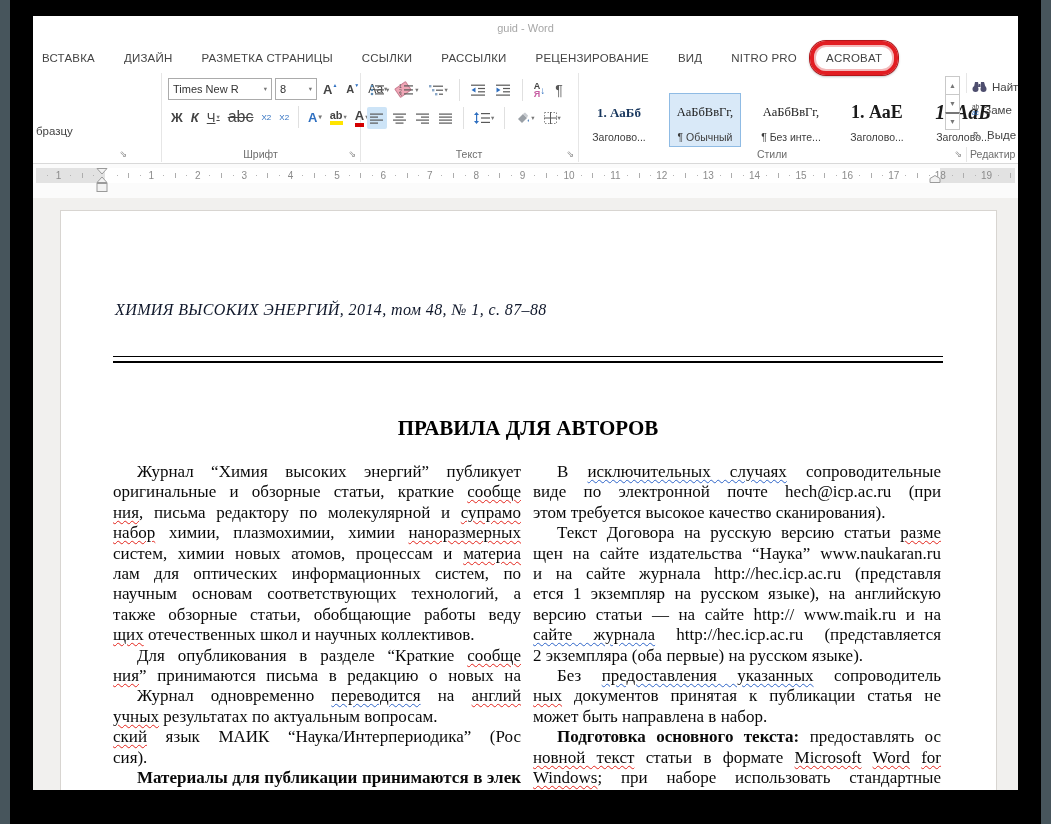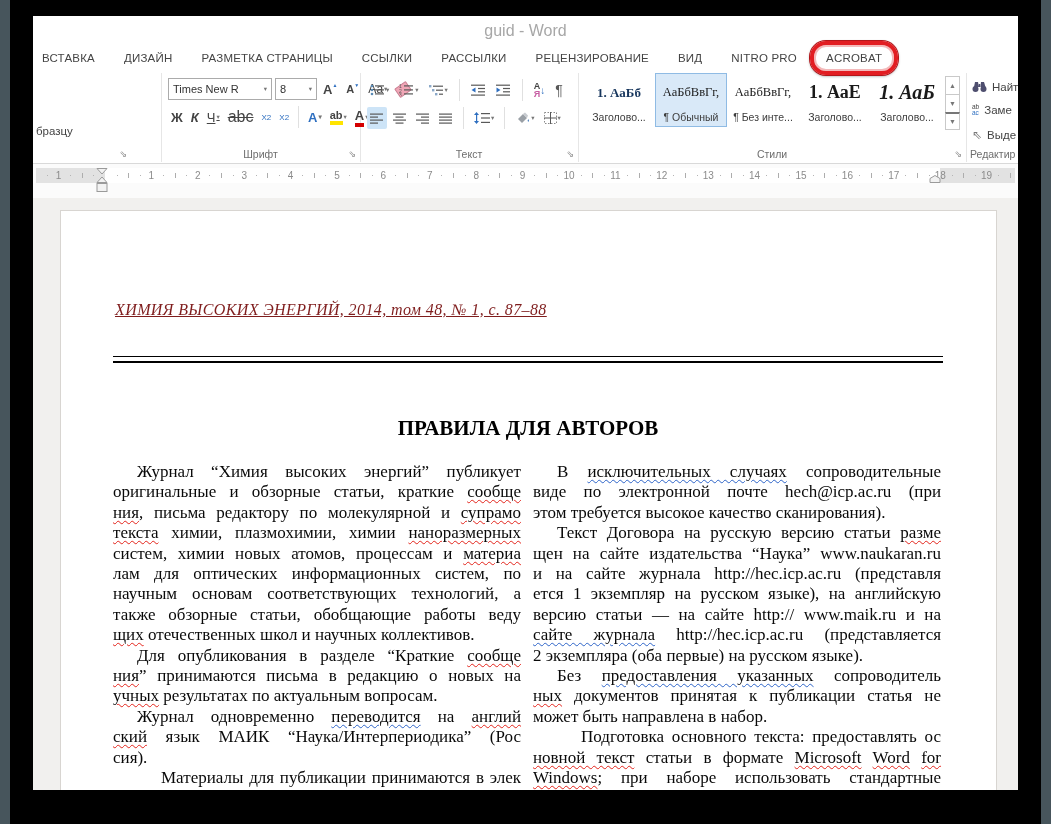--- a/index.html
+++ b/index.html
@@ -1,21 +1,21 @@
 <!DOCTYPE html>
 <html><head>
 <meta charset="utf-8">
 <style>
   html,body{margin:0;padding:0;}
   body{width:1051px;height:824px;background:#000;position:relative;overflow:hidden;
        font-family:"Liberation Sans",sans-serif;-webkit-font-smoothing:antialiased;}
   .strip{position:absolute;top:0;width:10px;height:824px;background:#47555c;}
   .strip.l{left:0}.strip.r{right:0}
   .window{position:absolute;left:33px;top:16px;width:985px;height:774px;background:#fff;overflow:hidden;}
-  .titlebar{position:absolute;top:6px;left:0;right:0;text-align:center;color:#a7a7a7;font-size:16px;}
+  .titlebar{position:absolute;top:6px;left:0;right:0;text-align:center;color:#a7a7a7;font-size:11px;}
   
   .tabs{position:absolute;top:27px;left:9px;right:0;height:30px;display:flex;gap:29px;align-items:center;
         font-size:11.5px;color:#444;z-index:5;}
   .tab{white-space:nowrap;letter-spacing:.2px;cursor:default;}
   .ring{display:inline-block;border:4px solid #e21d22;border-radius:16px;padding:7px 12px;margin:-11px -16px;
         box-shadow:0 0 0 1px #b3161a,0 1px 3px rgba(0,0,0,.45),inset 0 0 0 2px #f3b9ba;background:transparent;}
   .tabline{position:absolute;top:57px;left:0;right:0;height:0;border-top:1px solid #e3e3e3;}
   
   .ribbon{position:absolute;top:57px;left:0;right:0;height:90px;border-bottom:1px solid #d9d9d9;background:#fff;}
   .group{position:absolute;top:0;height:89px;border-right:1px solid #e6e6e6;}
@@ -34,21 +34,21 @@
   .effA{color:#2e6fc0;font-weight:bold;}
   .hl{position:relative;font-size:11px;font-weight:bold;padding-bottom:4px;}
   .hl::after{content:"";position:absolute;left:0;right:0;bottom:0;height:4px;background:#ffe400;}
   .fc{position:relative;font-size:13px;font-weight:bold;padding-bottom:4px;}
   .fc::after{content:"";position:absolute;left:0;right:0;bottom:0;height:4px;background:#d40000;}
   .eraser{width:12px;height:9px;background:#f0a6b6;border:1px solid #c97f92;transform:rotate(-35deg);border-radius:1px;}
   .sub,.sup{font-size:12px;}
   .sub span{font-size:8px;vertical-align:sub;color:#2e6fc0}
   .sup span{font-size:8px;vertical-align:super;color:#2e6fc0}
   
-  .cards{position:absolute;left:5px;top:0;display:flex;gap:0;}
+  .cards{position:absolute;left:5px;top:20px;display:flex;gap:14px;}
   .card{width:70px;height:52px;background:#fff;border:1px solid transparent;display:flex;flex-direction:column;
         align-items:center;justify-content:flex-end;overflow:hidden;}
   .card.sel{background:#d9e9f8;border:1px solid #8fbbe4;}
   .card .prev{font-family:"Liberation Serif",serif;color:#1a1a1a;white-space:nowrap;flex:1;display:flex;align-items:center;}
   .card .lab{font-size:10.5px;color:#3d3d3d;white-space:nowrap;padding-bottom:3px;}
   .sscroll{position:absolute;right:6px;top:4px;width:15px;display:flex;flex-direction:column;}
   .sscroll span{height:17px;border:1px solid #cicfcf;border:1px solid #c9c9c9;background:#fff;color:#777;
         font-size:7px;display:flex;align-items:center;justify-content:center;margin-top:-1px;}
   
   .edit-item{position:absolute;left:6px;display:flex;align-items:center;gap:5px;font-size:11.5px;color:#444;white-space:nowrap;}
@@ -61,30 +61,30 @@
   .rnum{position:absolute;top:0;height:15px;line-height:15px;font-size:10px;color:#8b8b8b;transform:translateX(-50%);}
   .rtickh{position:absolute;top:5px;width:1px;height:5px;background:#adadad;}
   .rtickq{position:absolute;top:7px;width:1px;height:1px;background:#b4b4b4;}
   .marker{position:absolute;}
   
   .docarea{position:absolute;top:182px;left:0;right:0;bottom:0;background:#f1f0ee;overflow:hidden;}
   .page{position:absolute;left:27px;top:12px;width:935px;height:720px;background:#fff;
         border:1px solid #d8d5d1;border-bottom:none;}
   .content{position:absolute;left:52px;right:53px;top:0;bottom:0;}
   .runhead{position:absolute;top:90px;left:2px;font-family:"Liberation Serif",serif;font-style:italic;
-           font-size:16px;letter-spacing:.4px;color:#7f1d1d;text-decoration:underline;}
+           font-size:16px;letter-spacing:.4px;color:#0f172a;}
   .drule{position:absolute;top:145px;left:0;right:0;height:4px;border-top:1px solid #000;border-bottom:2px solid #000;}
   .dtitle{position:absolute;top:205px;left:0;right:0;text-align:center;font-family:"Liberation Serif",serif;
           font-weight:bold;font-size:21px;color:#000;}
   .cols{position:absolute;top:251px;left:0;display:flex;gap:12px;}
   .col{width:408px;font-family:"Liberation Serif",serif;font-size:17px;line-height:20.4px;color:#090909;}
   .line{text-align:justify;text-align-last:justify;white-space:nowrap;}
   .line.end{text-align-last:left;}
   .line.first{padding-left:24px;}
-  .w-b{font-weight:normal;margin-left:24px;}
+  .w-b{font-weight:bold;}
   .u-r{text-decoration-line:underline;text-decoration-style:wavy;text-decoration-color:#e3241b;
        text-decoration-thickness:1px;text-underline-offset:2px;}
   .u-b{text-decoration-line:underline;text-decoration-style:wavy;text-decoration-color:#2d64c8;
        text-decoration-thickness:1px;text-underline-offset:2px;}
   svg{display:block;}
 </style>
 </head>
 <body>
 
 <div class="strip l"></div>
@@ -498,30 +498,30 @@
     <div class="page">
       <div class="content">
         <div class="runhead">ХИМИЯ ВЫСОКИХ ЭНЕРГИЙ,  2014, том 48, № 1, с. 87–88</div>
         <div class="drule"></div>
         <div class="dtitle">ПРАВИЛА ДЛЯ АВТОРОВ</div>
         <div class="cols">
           <div class="col" id="col0">
               <div class="line first"><span>Журнал “Химия высоких энергий” публикует</span></div>
               <div class="line"><span>оригинальные и обзорные статьи, краткие </span><span class="u-r">сообще</span></div>
               <div class="line"><span class="u-r">ния</span><span>, письма редактору по молекулярной и </span><span class="u-r">супрамо</span></div>
-              <div class="line"><span class="u-r">текста</span><span> химии, плазмохимии, химии </span><span class="u-r">наноразмерных</span></div>
+              <div class="line"><span class="u-r">набор</span><span> химии, плазмохимии, химии </span><span class="u-r">наноразмерных</span></div>
               <div class="line"><span>систем, химии новых атомов, процессам и </span><span class="u-r">материа</span></div>
               <div class="line"><span>лам для оптических информационных систем, по</span></div>
               <div class="line"><span>научным основам соответствующих технологий, а</span></div>
               <div class="line"><span>также обзорные статьи, обобщающие работы веду</span></div>
               <div class="line end"><span class="u-r">щих</span><span> отечественных школ и научных коллективов.</span></div>
               <div class="line first"><span>Для опубликования в разделе “Краткие </span><span class="u-r">сообще</span></div>
               <div class="line"><span class="u-r">ния</span><span>” принимаются письма в редакцию о новых на</span></div>
+              <div class="line first"><span>Журнал одновременно </span><span class="u-b">переводится</span><span> на </span><span class="u-r">англий</span></div>
               <div class="line end"><span class="u-r">учных</span><span> результатах по актуальным вопросам.</span></div>
-              <div class="line first"><span>Журнал одновременно </span><span class="u-b">переводится</span><span> на </span><span class="u-r">англий</span></div>
               <div class="line"><span class="u-r">ский</span><span> язык МАИК “Наука/Интерпериодика” (Рос</span></div>
               <div class="line end"><span>сия).</span></div>
               <div class="line first"><span class="w-b">Материалы для публикации принимаются в элек</span></div>
             </div>
           <div class="col" id="col1">
               <div class="line first"><span>В </span><span class="u-b">исключительных случаях</span><span> сопроводительные</span></div>
               <div class="line"><span>виде по электронной почте hech@icp.ac.ru (при</span></div>
               <div class="line end"><span>этом требуется высокое качество сканирования).</span></div>
               <div class="line first"><span>Текст Договора на русскую версию статьи </span><span class="u-r">разме</span></div>
               <div class="line"><span>щен на сайте издательства “Наука” www.naukaran.ru</span></div>

